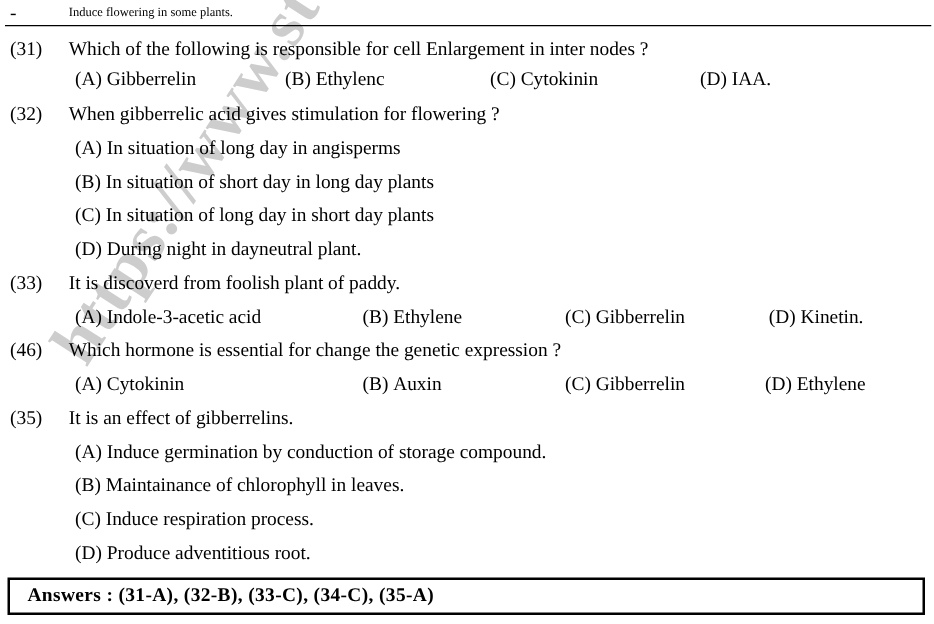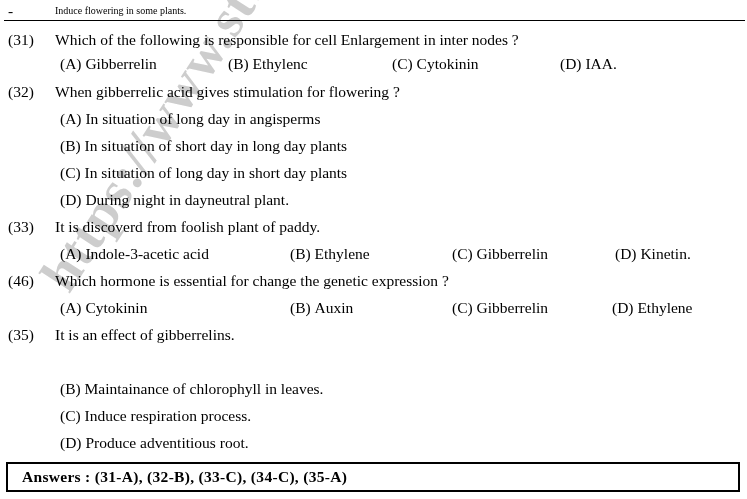--- a/index.html
+++ b/index.html
@@ -156,20 +156,21 @@
 
   <div class="qnum" style="top:271px;">(46)</div>
   <div class="qtext" style="top:271px;">Which hormone is essential for change the genetic expression ?</div>
   <div class="opt" style="top:298px; left:60px;"><span>(A)</span>&nbsp;<span>Cytokinin</span></div>
   <div class="opt" style="top:298px; left:290px;"><span>(B)</span>&nbsp;<span>Auxin</span></div>
   <div class="opt" style="top:298px; left:452px;"><span>(C)</span>&nbsp;<span>Gibberrelin</span></div>
   <div class="opt" style="top:298px; left:612px;"><span>(D)</span>&nbsp;<span>Ethylene</span></div>
 
   <div class="qnum" style="top:325px;text-align:right;">(35)</div>
   <div class="qtext" style="top:325px;">It is an effect of gibberrelins.</div>
+  <div class="opt" style="top:352px; left:60px;"><span>(A)</span>&nbsp;<span>Induce germination by conduction of storage compound.</span></div>
   <div class="opt" style="top:379px; left:60px;"><span>(B)</span>&nbsp;<span>Maintainance of chlorophyll in leaves.</span></div>
   <div class="opt" style="top:406px; left:60px;"><span>(C)</span>&nbsp;<span>Induce respiration process.</span></div>
   <div class="opt" style="top:433px; left:60px;"><span>(D)</span>&nbsp;<span>Produce adventitious root.</span></div>
 
   <div id="answers-box">
     <div class="answers-text">Answers :  (31-A),  (32-B),  (33-C),  (34-C),  (35-A)</div>
   </div>
 
 </div>
 

